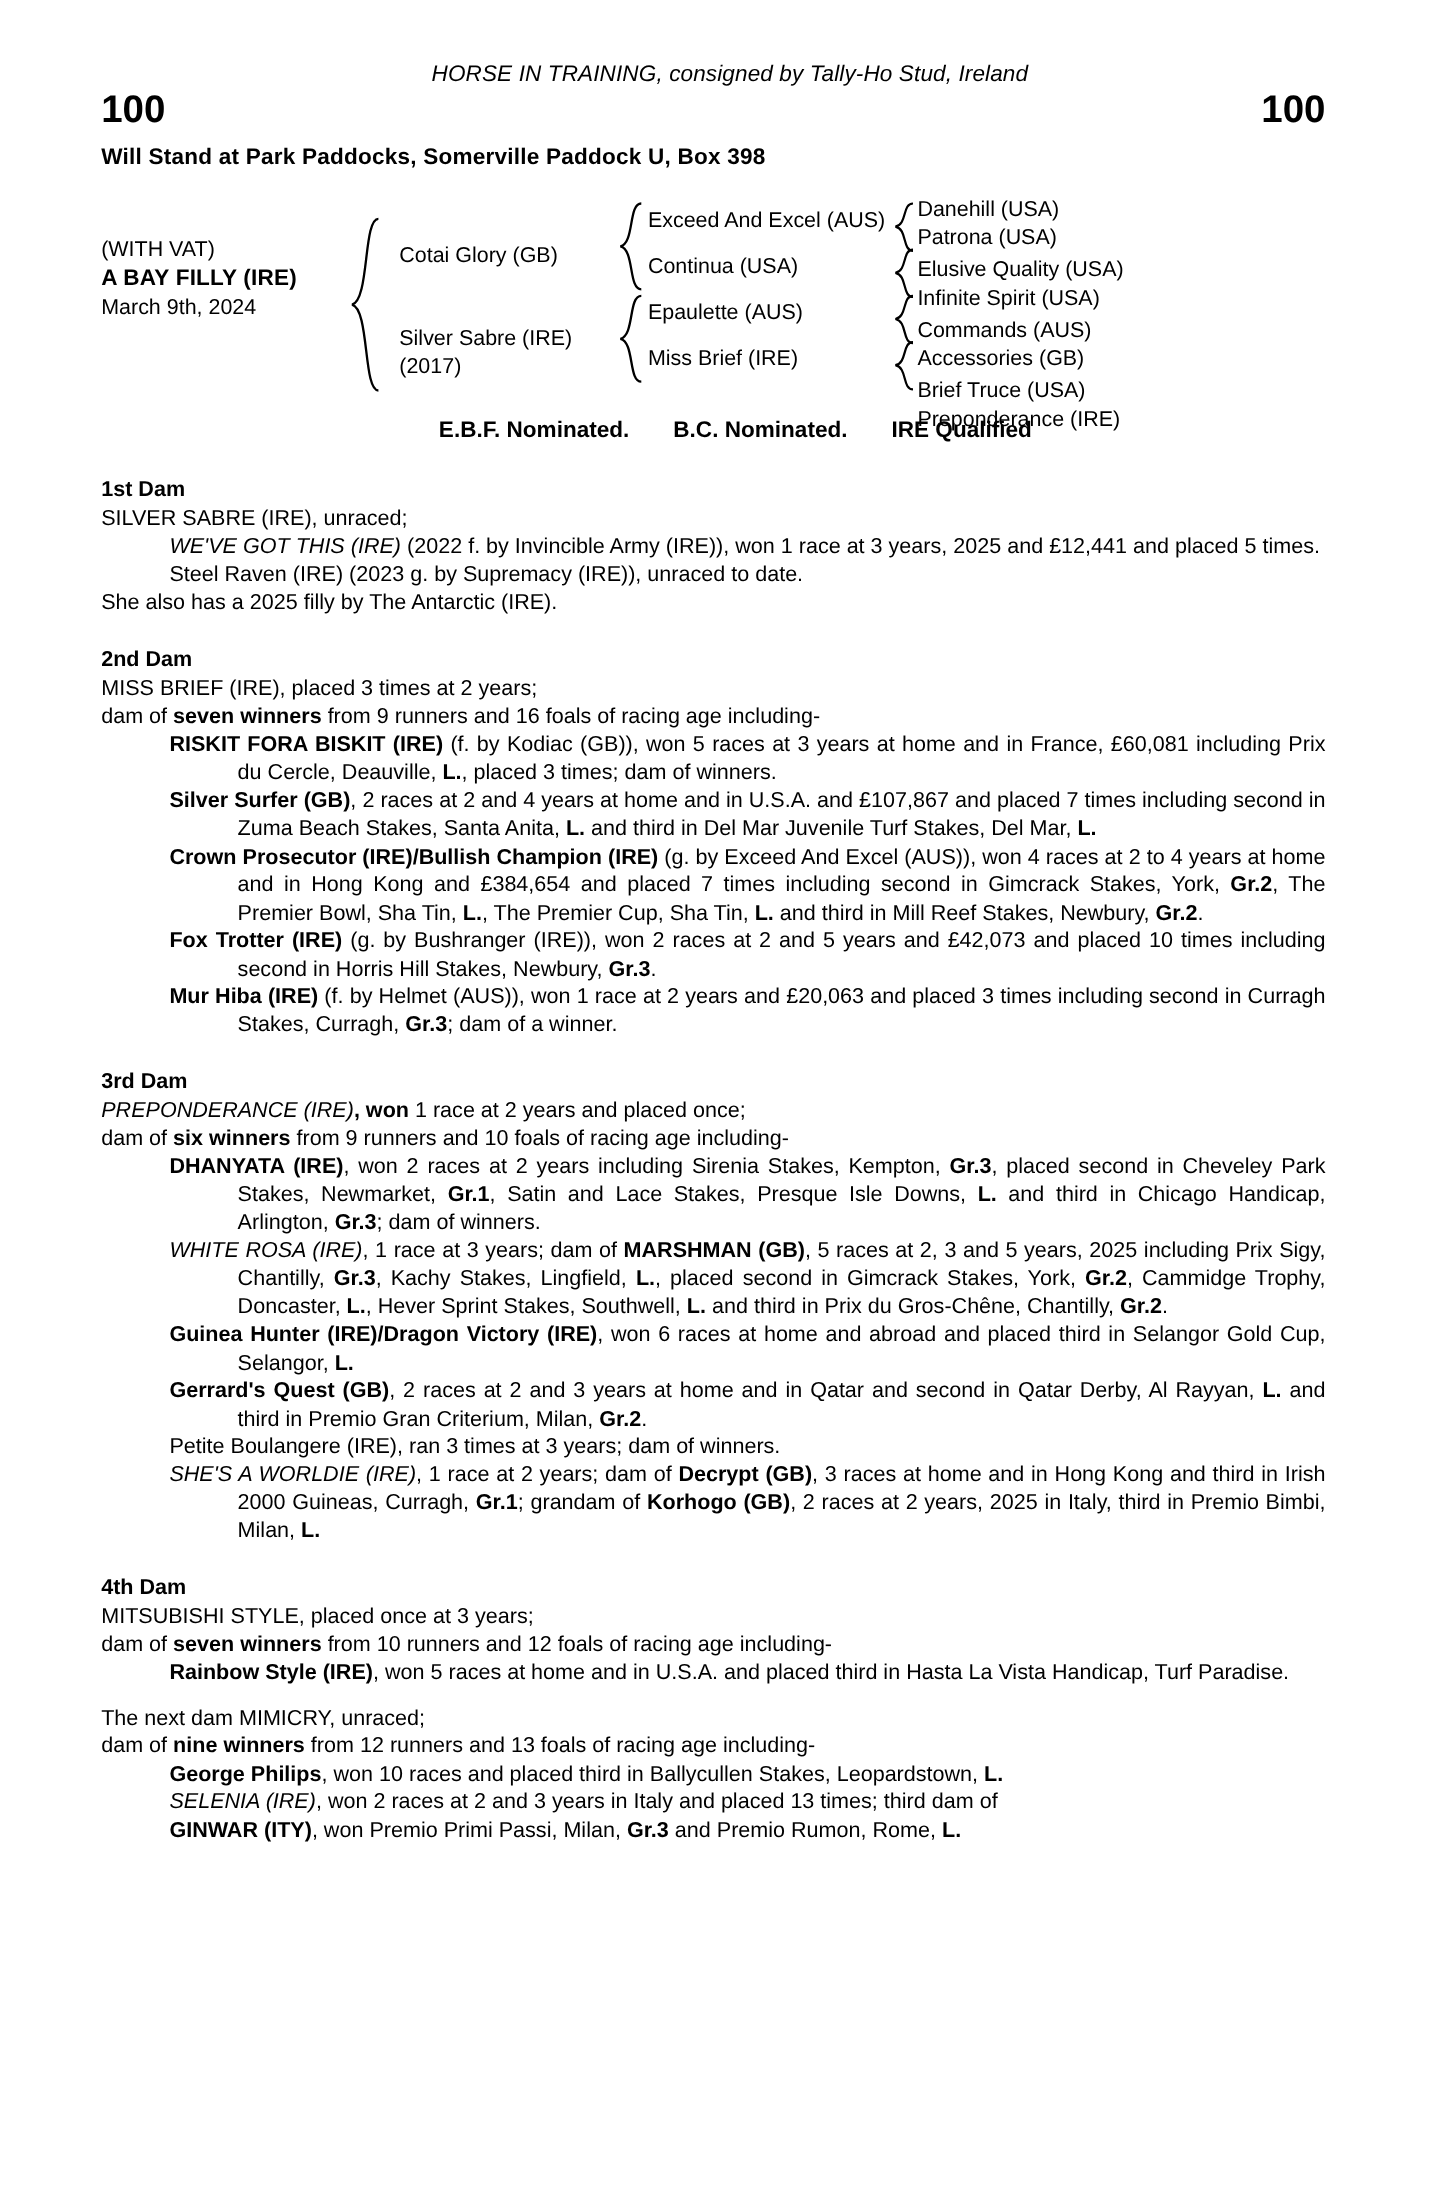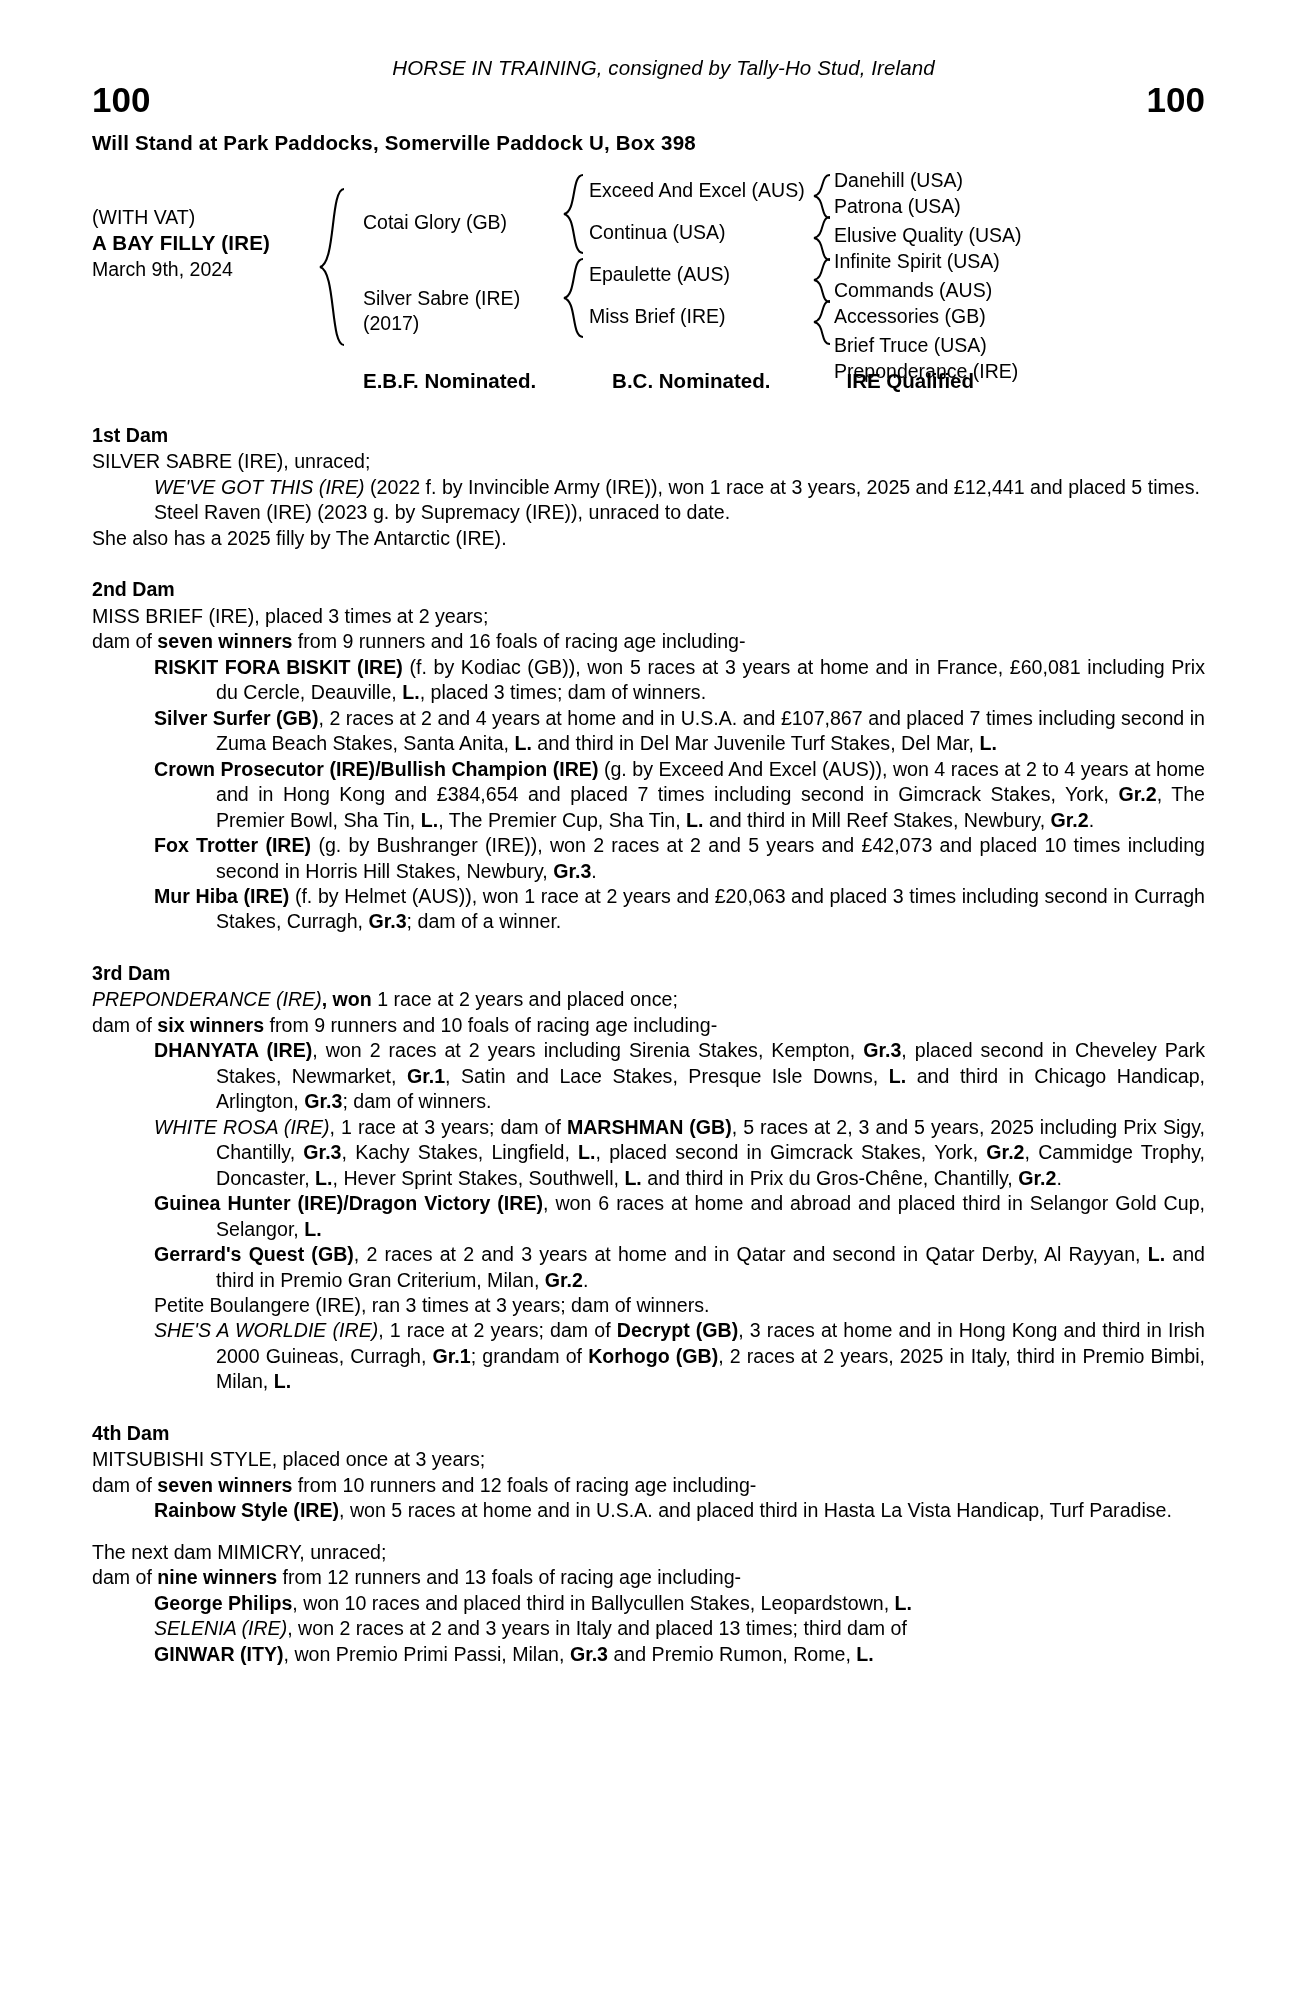--- a/index.html
+++ b/index.html
@@ -39,21 +39,21 @@
     align-items: flex-start;
     font-weight: bold;
     font-size: 35px;
     line-height: 1;
     margin: -2px 0 14px 0;
   }
   .standline {
     font-weight: bold;
     font-size: 20.5px;
     letter-spacing: 0.2px;
-    margin: 0 0 12px 0;
+    margin: 0 0 22px 0;
   }
 
   
   .ped {
     position: relative;
     height: 196px;
     font-size: 19.5px;
   }
   .ped .leftblock {
     position: absolute;
@@ -78,21 +78,21 @@
     line-height: 1.30;
   }
   .gp1 { position: absolute; left: 497px; top: 12px; }
   .gp2 { position: absolute; left: 497px; top: 54px; }
   .gp3 { position: absolute; left: 497px; top: 96px; }
   .gp4 { position: absolute; left: 497px; top: 138px; }
 
   .noms {
     display: flex;
     justify-content: center;
-    gap: 76px;
+    gap: 40px;
     font-weight: bold;
     font-size: 20.5px;
     margin: 6px 0 0 0;
     padding-left: 40px;
   }
 
   
   .body {
     font-size: 19.6px;
     line-height: 1.30;

